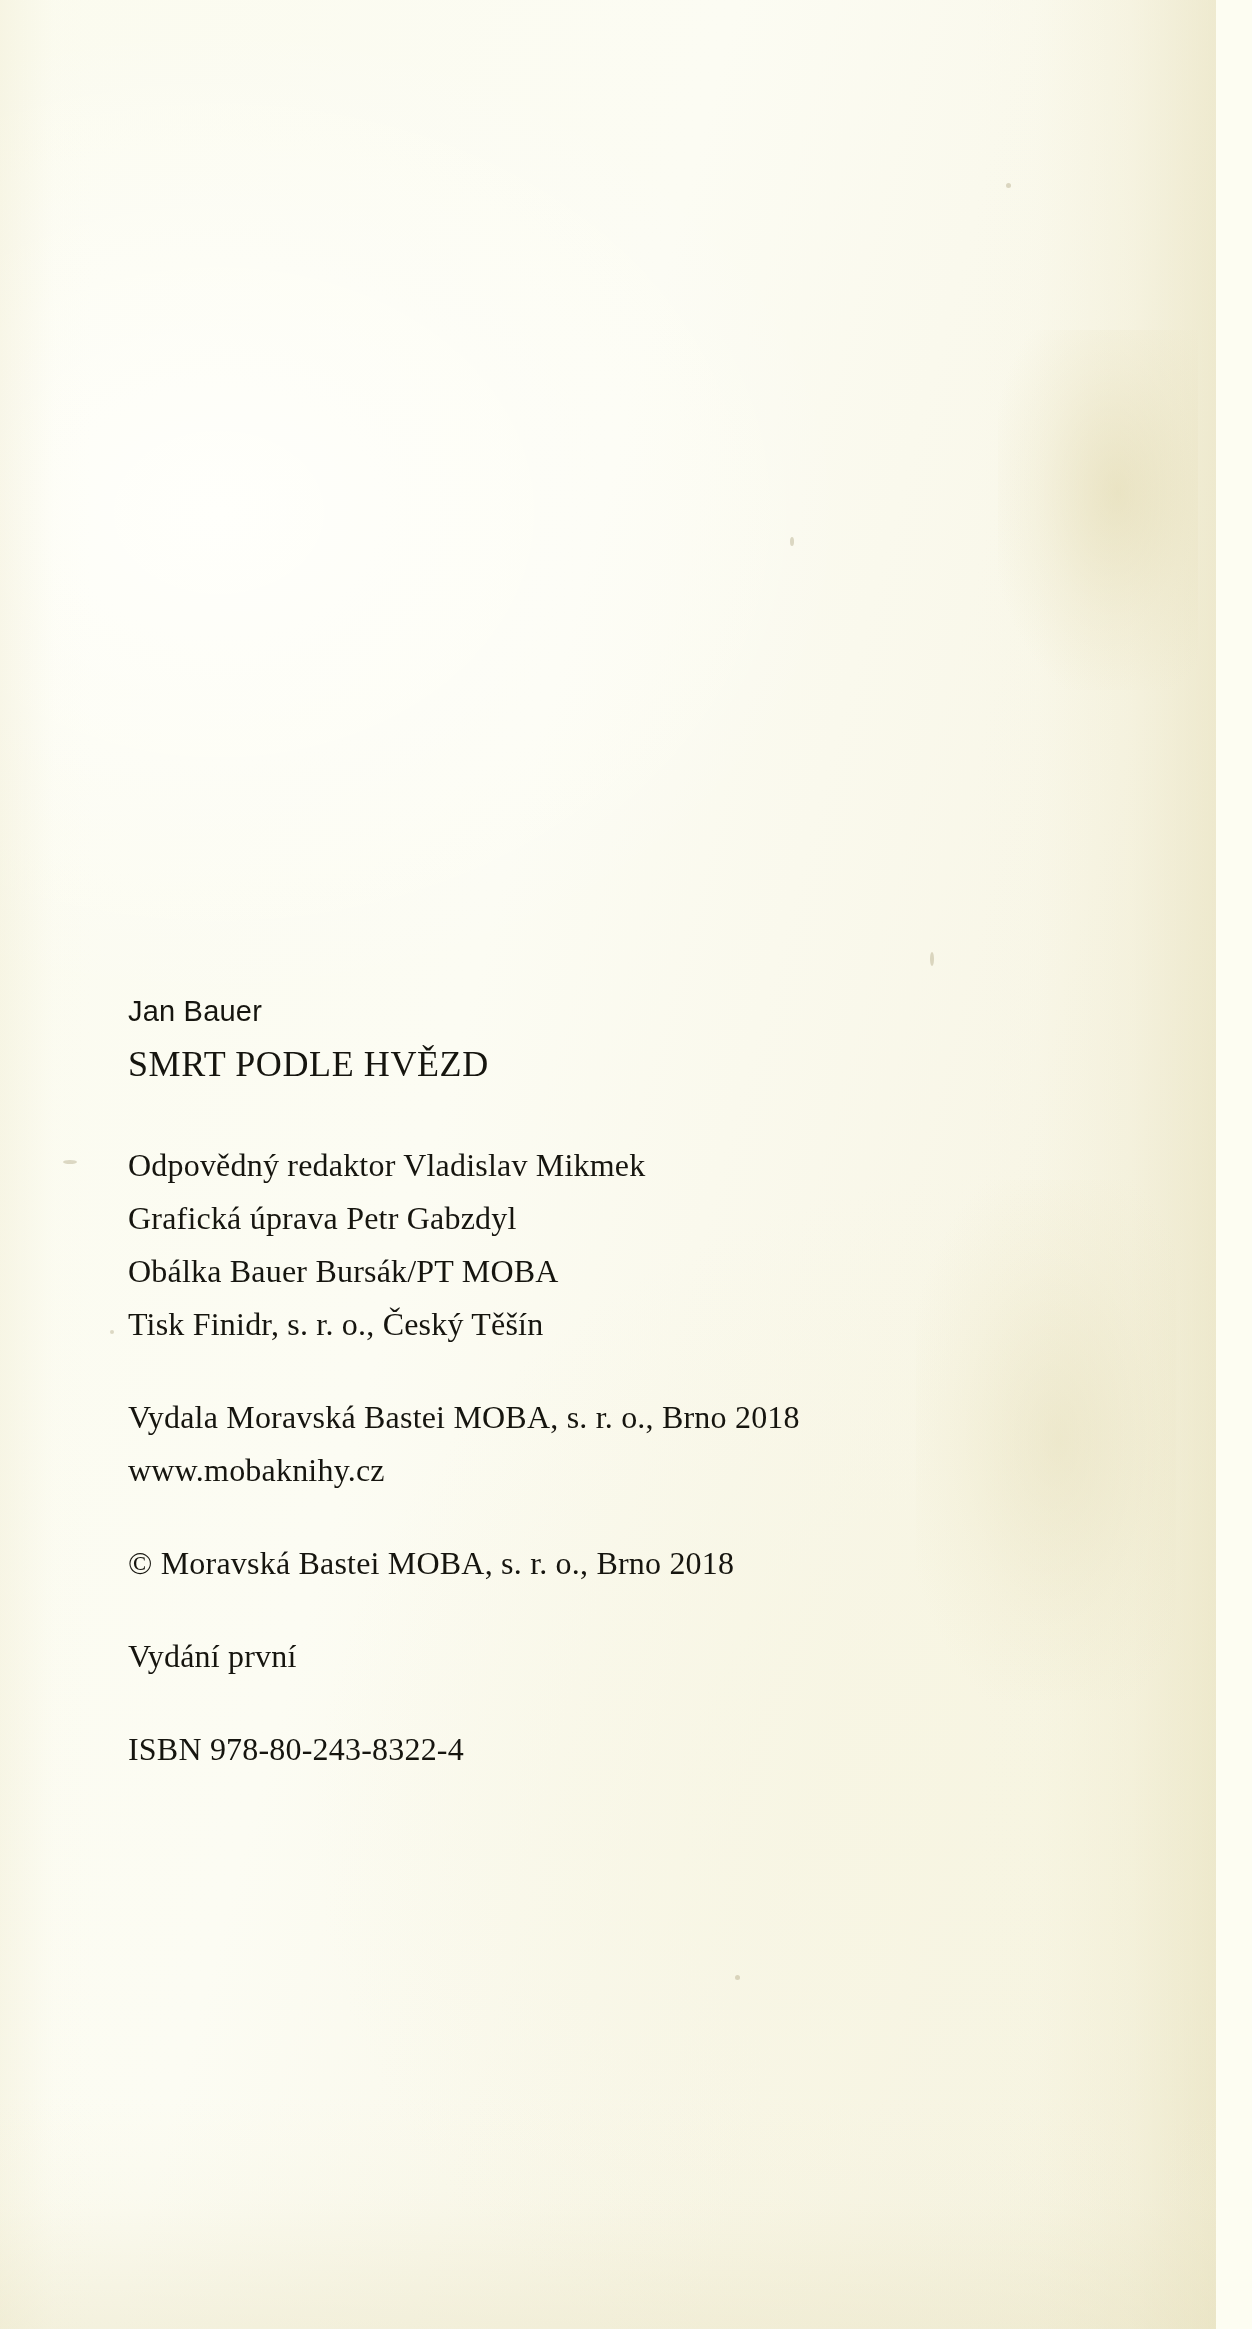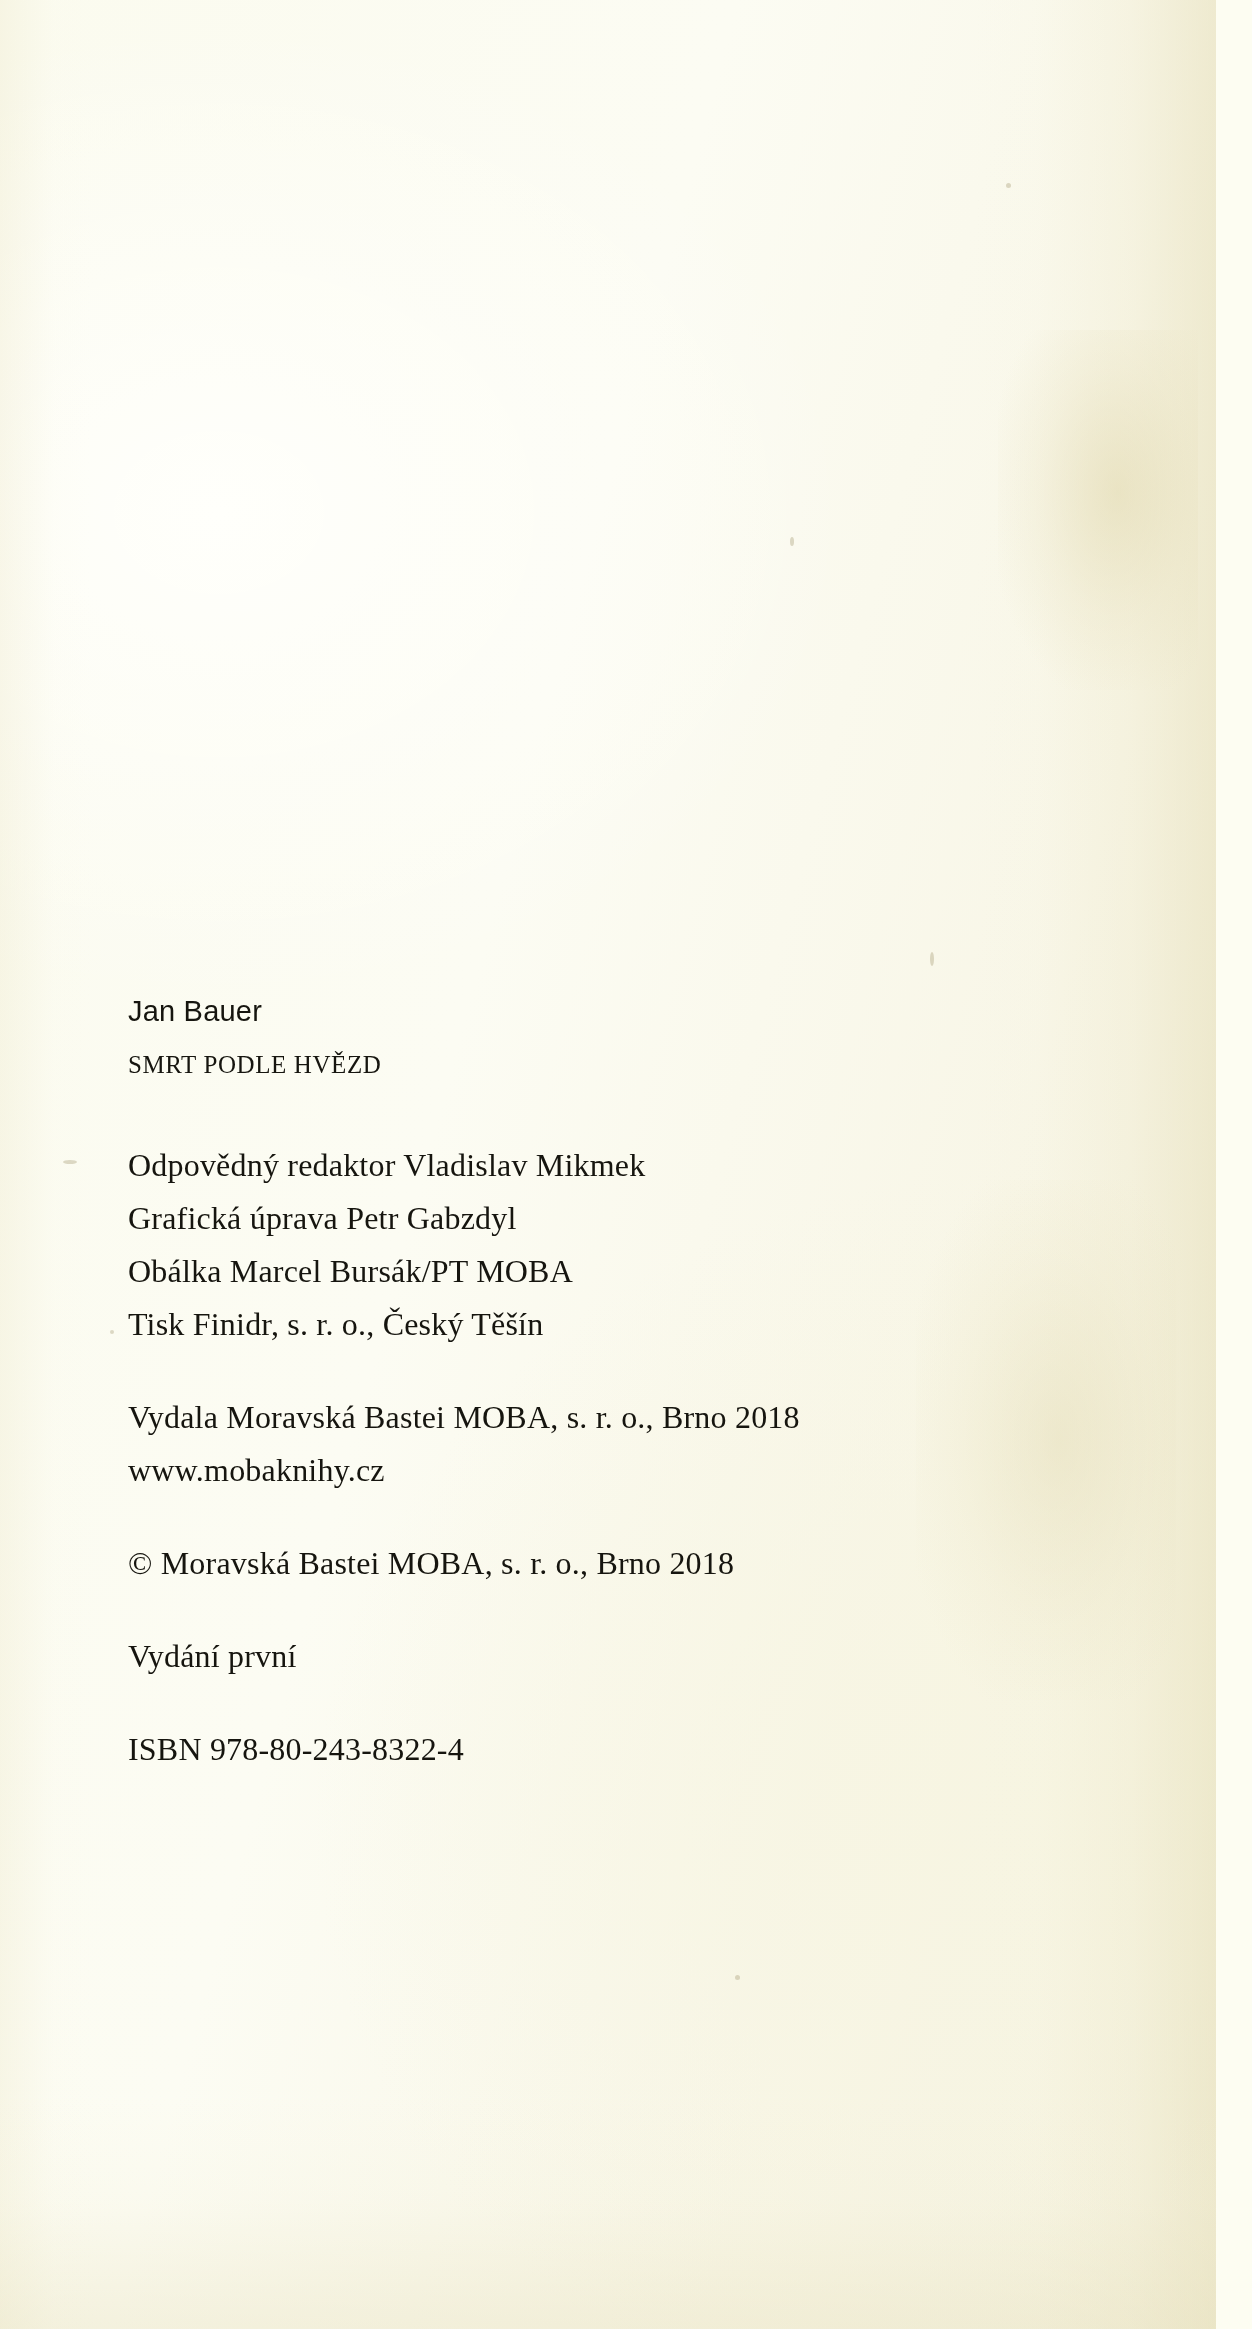--- a/index.html
+++ b/index.html
@@ -98,21 +98,21 @@
     letter-spacing: 0.2px;
     white-space: pre;
   }
 
   .line.sans {
     font-family: "Liberation Sans", sans-serif;
     font-size: 29px;
   }
 
   .line.title {
-    font-size: 25px;
+    font-size: 36px;
     letter-spacing: 0.6px;
     font-family: Liberation Serif, serif;
   }
 
   .line.subtitle {
     font-style: italic;
     font-size: 30px;
     letter-spacing: 0.3px;
   }
 
@@ -141,21 +141,21 @@
 
   <div class="colophon">
 
     <div class="line sans block">Jan Bauer</div>
     <div class="line title block">SMRT PODLE HVĚZD</div>
 
     <div class="gap-lg"></div>
 
     <div class="line block">Odpovědný redaktor Vladislav Mikmek</div>
     <div class="line block">Grafická úprava Petr Gabzdyl</div>
-    <div class="line block">Obálka Marcel Bursák/PT MOBA</div>
+    <div class="line block">Obálka Bauer Bursák/PT MOBA</div>
     <div class="line block">Tisk Finidr, s. r. o., Český Těšín</div>
 
     <div class="gap-md"></div>
 
     <div class="line block">Vydala Moravská Bastei MOBA, s. r. o., Brno 2018</div>
     <div class="line block">www.mobaknihy.cz</div>
 
     <div class="gap-md"></div>
 
     <div class="line block">© Moravská Bastei MOBA, s. r. o., Brno 2018</div>

